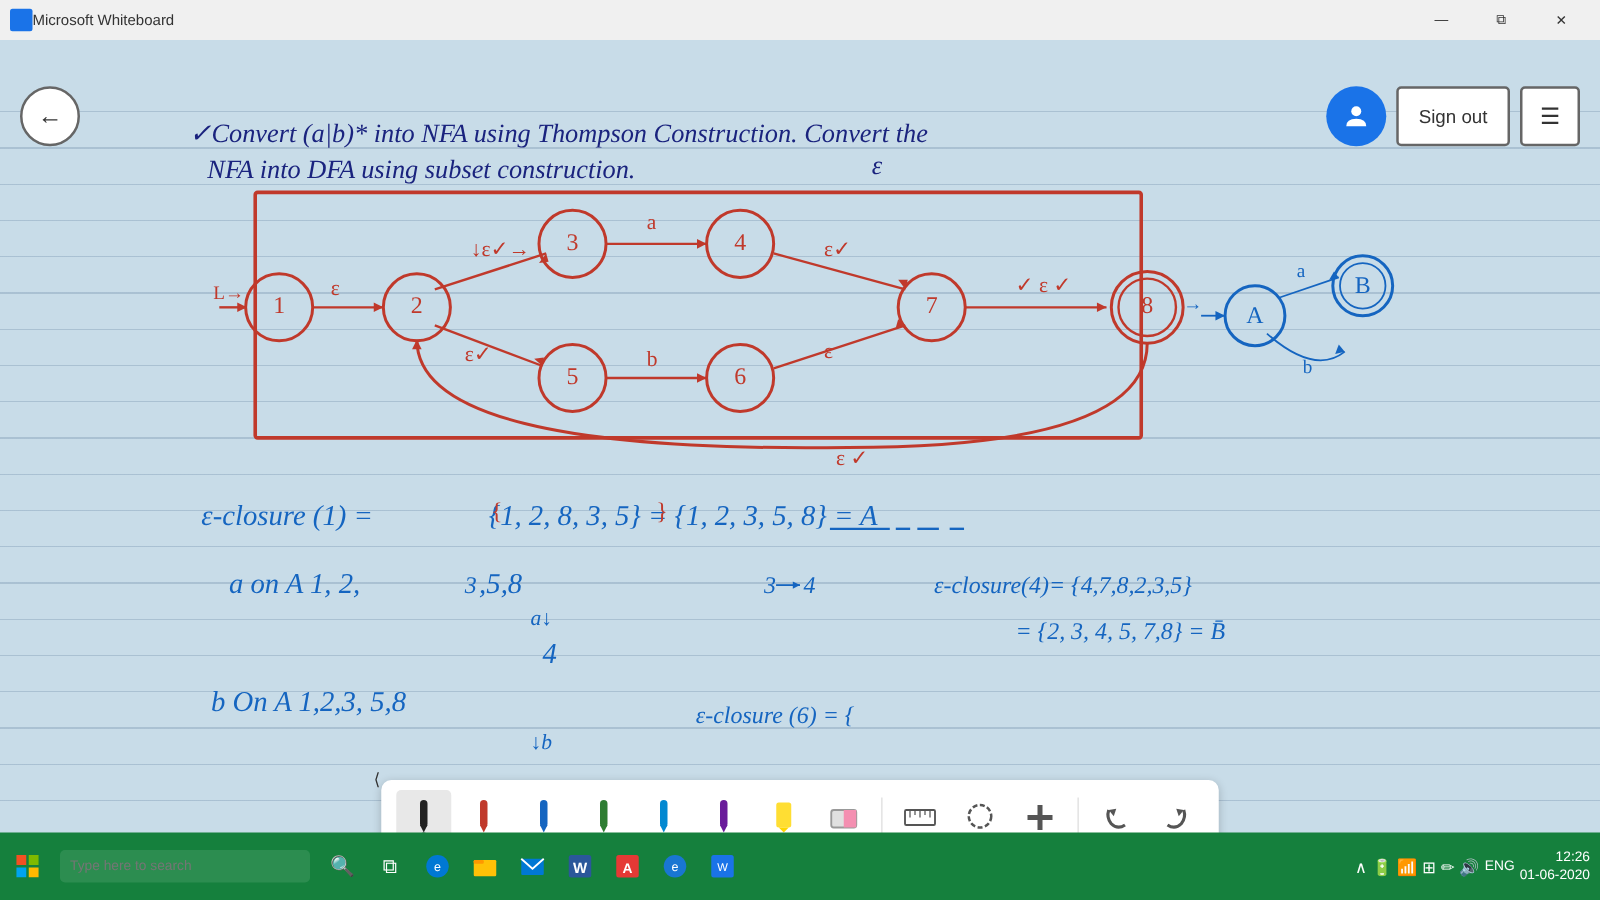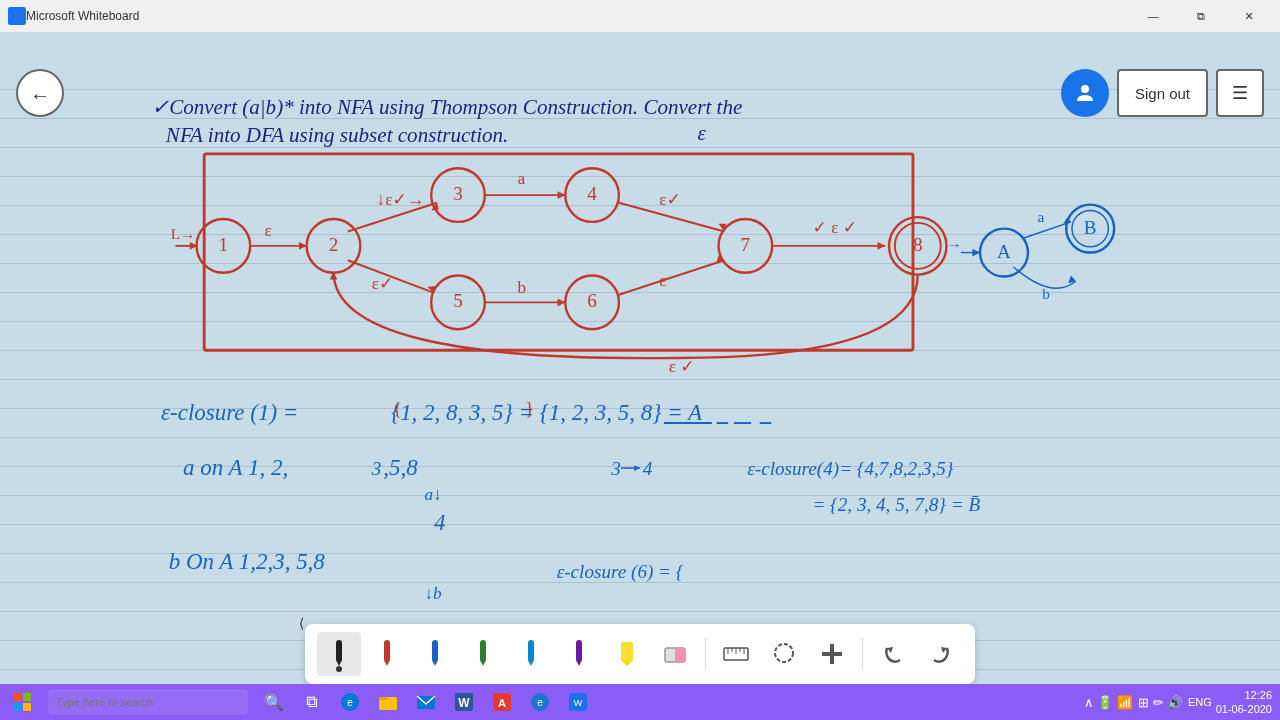--- a/index.html
+++ b/index.html
@@ -184,22 +184,22 @@
       width: 1px;
       height: 32px;
       background: #ddd;
       margin: 0 4px;
     }
 
     
     #taskbar {
       position: absolute;
       bottom: 0; left: 0; right: 0;
-      height: 36px;
-      background: #8b5cf6;
+      height: 54px;
+      background: #15803d;
       display: flex;
       align-items: center;
       z-index: 100;
     }
     #start-btn {
       width: 44px;
       height: 36px;
       background: transparent;
       border: none;
       cursor: pointer;

